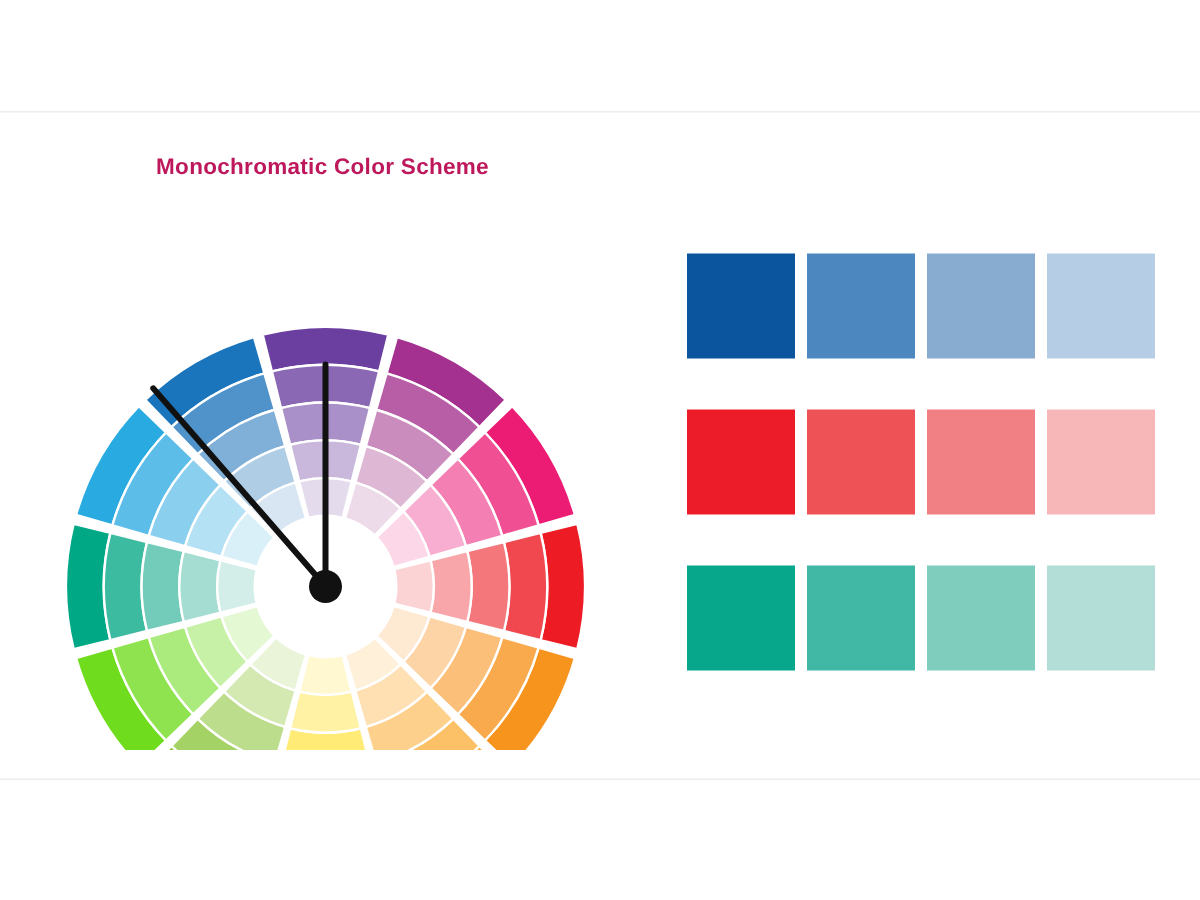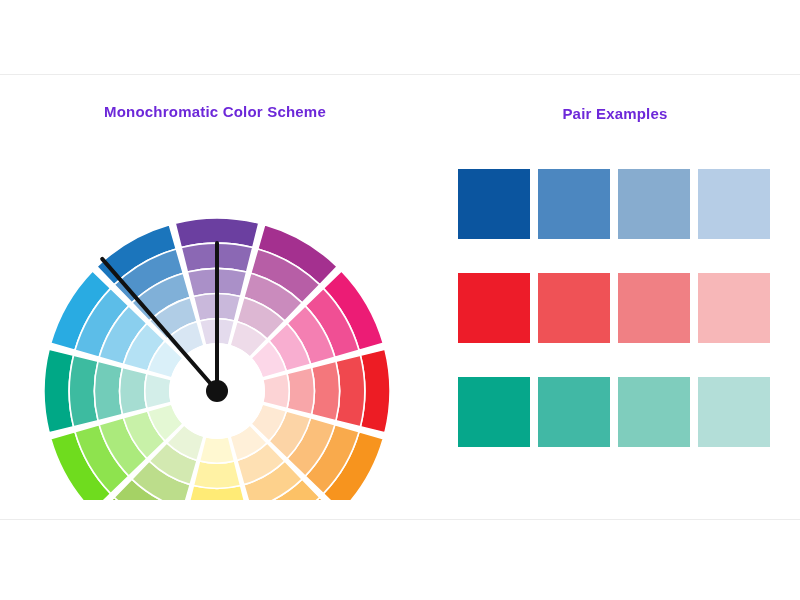--- a/index.html
+++ b/index.html
@@ -36,21 +36,21 @@
     position: absolute;
     left: 430px;
     top: 0px;
     width: 370px;
     height: 446px;
   }
   .panel-title {
     position: absolute;
     font-weight: bold;
     font-size: 15px;
-    color: #6d28d9;
+    color: #be185d;
     letter-spacing: 0.2px;
     white-space: nowrap;
     text-align: center;
   }
   #wheel-title {
     left: 0px;
     top: 28px;
     width: 430px;
   }
   #pairs-title {
@@ -153,21 +153,20 @@
         </g>
       <g id="wheel-pointers">
           <line x1="185" y1="261" x2="185" y2="113" stroke="#111111" stroke-width="4" stroke-linecap="round"></line>
           <line x1="185" y1="261" x2="70.18966992666118" y2="128.92582346101494" stroke="#111111" stroke-width="4" stroke-linecap="round"></line>
           <circle cx="185" cy="261" r="11" fill="#111111"></circle>
         </g>
     </svg>
   </div>
 
   <div class="pairs-panel">
-    <div class="panel-title" id="pairs-title">Pair Examples</div>
     <div class="swatch-grid" id="swatch-grid">
         <div class="swatch-row">
           <div class="swatch" style="background: rgb(11, 85, 159);"></div>
           <div class="swatch" style="background: rgb(76, 135, 192);"></div>
           <div class="swatch" style="background: rgb(135, 172, 207);"></div>
           <div class="swatch" style="background: rgb(182, 205, 230);"></div>
         </div>
         <div class="swatch-row">
           <div class="swatch" style="background: rgb(237, 28, 41);"></div>
           <div class="swatch" style="background: rgb(239, 82, 86);"></div>

